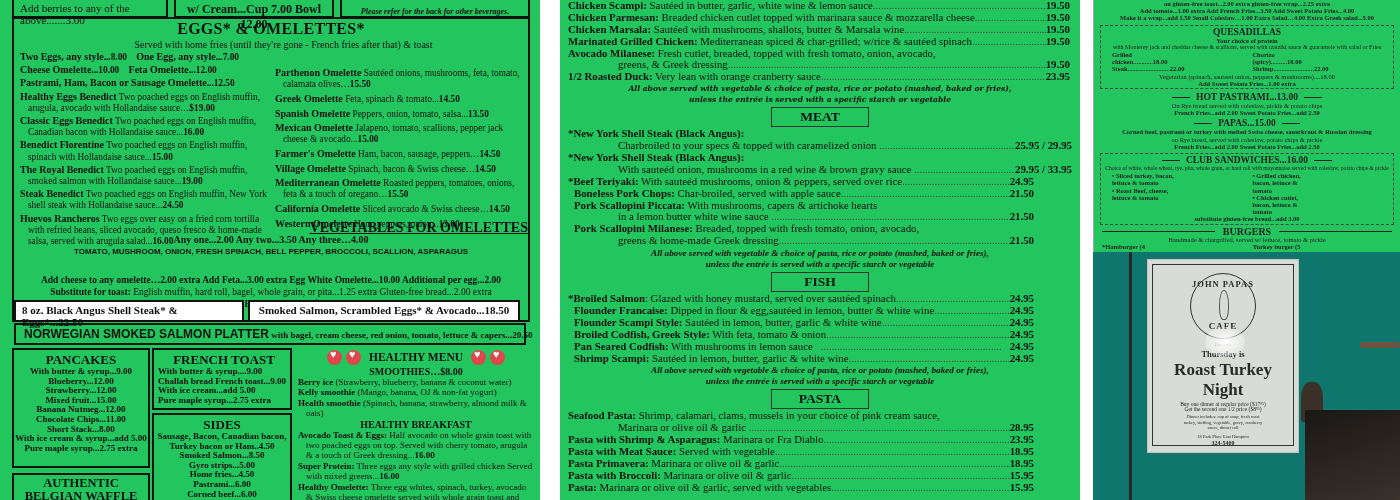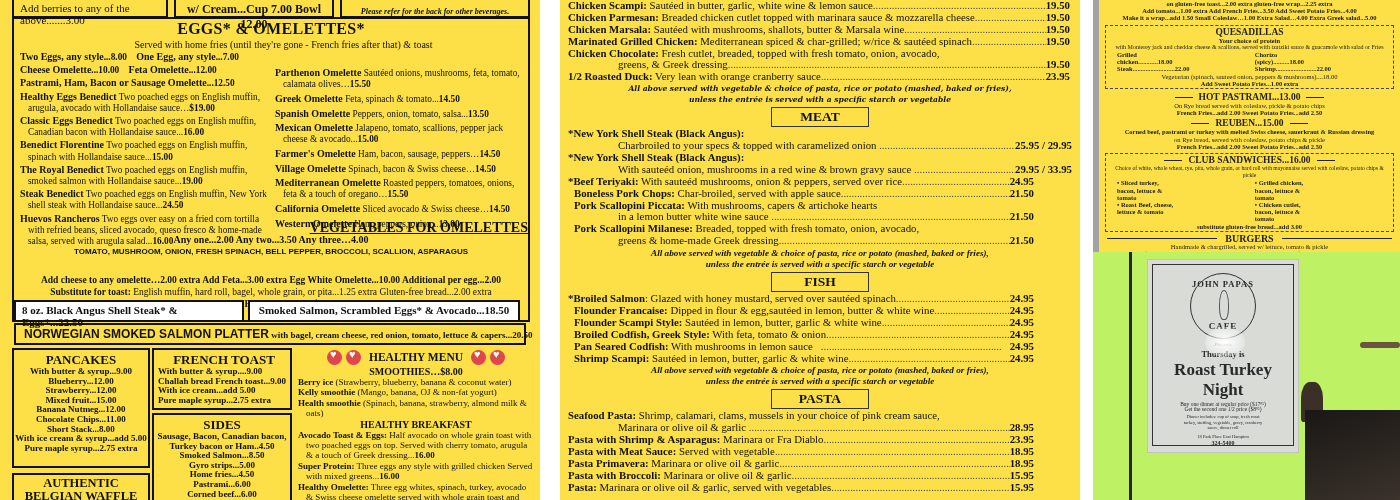--- a/index.html
+++ b/index.html
@@ -1,23 +1,23 @@
 <!DOCTYPE html>
 <html><head>
 <meta charset="utf-8">
 <style>
   * { box-sizing: border-box; margin: 0; padding: 0; }
   html, body { width: 1400px; height: 500px; overflow: hidden; background: #ffffff; }
   body { position: relative; font-family: "Liberation Serif", "DejaVu Serif", serif; color: #111; }
 
-  .panel { position: absolute; overflow: hidden; background: #fde047; }
+  .panel { position: absolute; overflow: hidden; background: #22c55e; }
   #left { left: 0; top: 0; width: 540px; height: 500px; }
   #middle { left: 560px; top: 0; width: 520px; height: 500px; }
-  #right { left: 1093px; top: 0; width: 307px; height: 264px; border-left: 6px solid #a3a3a3; }
-  #photo { left: 1093px; top: 252px; width: 307px; height: 248px; background: #bef264; }
+  #right { left: 1093px; top: 0; width: 307px; height: 264px; border-left: 1px solid #a3a3a3; }
+  #photo { left: 1093px; top: 252px; width: 307px; height: 248px; background: #0f766e; }
 
   b, .b { font-weight: bold; }
 
   
   .topstrip { position: absolute; top: -14px; height: 32px; border: 2px solid #111; font-size: 11px; text-align: center; padding-top: 14px; }
   .topstrip.s1 { left: 12px; width: 156px; text-align: left; padding-left: 6px; }
   .topstrip.s2 { left: 174px; width: 160px; font-weight: bold; font-size: 12px; }
   .topstrip.s3 { left: 340px; width: 190px; font-style: italic; font-weight: bold; font-size: 8px; padding-top: 19px; }
   .eggs-box { position: absolute; left: 12px; top: 17px; width: 518px; height: 305px; border: 2px solid #111; }
   .eggs-title { text-align: center; font-size: 16px; font-weight: bold; margin-top: 1px; letter-spacing: 0.3px; }
@@ -213,21 +213,21 @@
     <div class="leader row">
         <span><span class="nm">Chicken Marsala:</span> <span>Sautéed with mushrooms, shallots, butter &amp; Marsala wine</span> </span>
         <span class="fill">........................................................................................................</span>
         <span class="b">19.50</span>
       </div>
     <div class="leader row">
         <span><span class="nm">Marinated Grilled Chicken:</span> <span>Mediterranean spiced &amp; char-grilled; w/rice &amp; sautéed spinach</span> </span>
         <span class="fill">........................................................................................................</span>
         <span class="b">19.50</span>
       </div>
-    <div class="row"><span class="nm">Chicken Chocolate:</span> <span>Fresh cutlet, breaded, topped with fresh tomato, onion, avocado,</span></div>
+    <div class="row"><span class="nm">Avocado Milanese:</span> <span>Fresh cutlet, breaded, topped with fresh tomato, onion, avocado,</span></div>
     <div class="leader row" style="padding-left:50px;">
         <span>greens, &amp; Greek dressing</span>
         <span class="fill">........................................................................................................................</span>
         <span class="b">19.50</span>
       </div>
     <div class="leader row">
         <span><span class="nm">1/2 Roasted Duck:</span> <span>Very lean with orange cranberry sauce</span></span>
         <span class="fill">........................................................................................................................</span>
         <span class="b">23.95</span>
       </div>
@@ -367,21 +367,21 @@
         </div>
     </div>
     <div>Vegetarian (spinach, sauteed onion, peppers &amp; mushrooms)....18.00</div>
     <div class="rt">Add Sweet Potato Fries...1.00 extra</div>
   </div>
 
   <div class="rh line">HOT PASTRAMI...13.00</div>
   <div>On Rye bread served with coleslaw, pickle &amp; potato chips</div>
   <div class="rt">French Fries...add 2.00   Sweet Potato Fries...add 2.50</div>
 
-  <div class="rh line">REUBEN...15.00</div>
+  <div class="rh line">PAPAS...15.00</div>
   <div class="rt">Corned beef, pastrami or turkey with melted Swiss cheese, sauerkraut &amp; Russian dressing</div>
   <div>on Rye bread, served with coleslaw, potato chips &amp; pickle</div>
   <div class="rt">French Fries...add 2.00   Sweet Potato Fries...add 2.50</div>
 
   <div class="dashbox">
     <div class="rh line" style="margin-top:0;">CLUB SANDWICHES...16.00</div>
     <div style="font-size:5.6px;">Choice of white, whole wheat, rye, pita, whole grain, or hard roll with mayonnaise served with coleslaw, potato chips &amp; pickle</div>
     <div class="two rt">
       <div>
           <div>• Sliced turkey, bacon, lettuce &amp; tomato</div>

